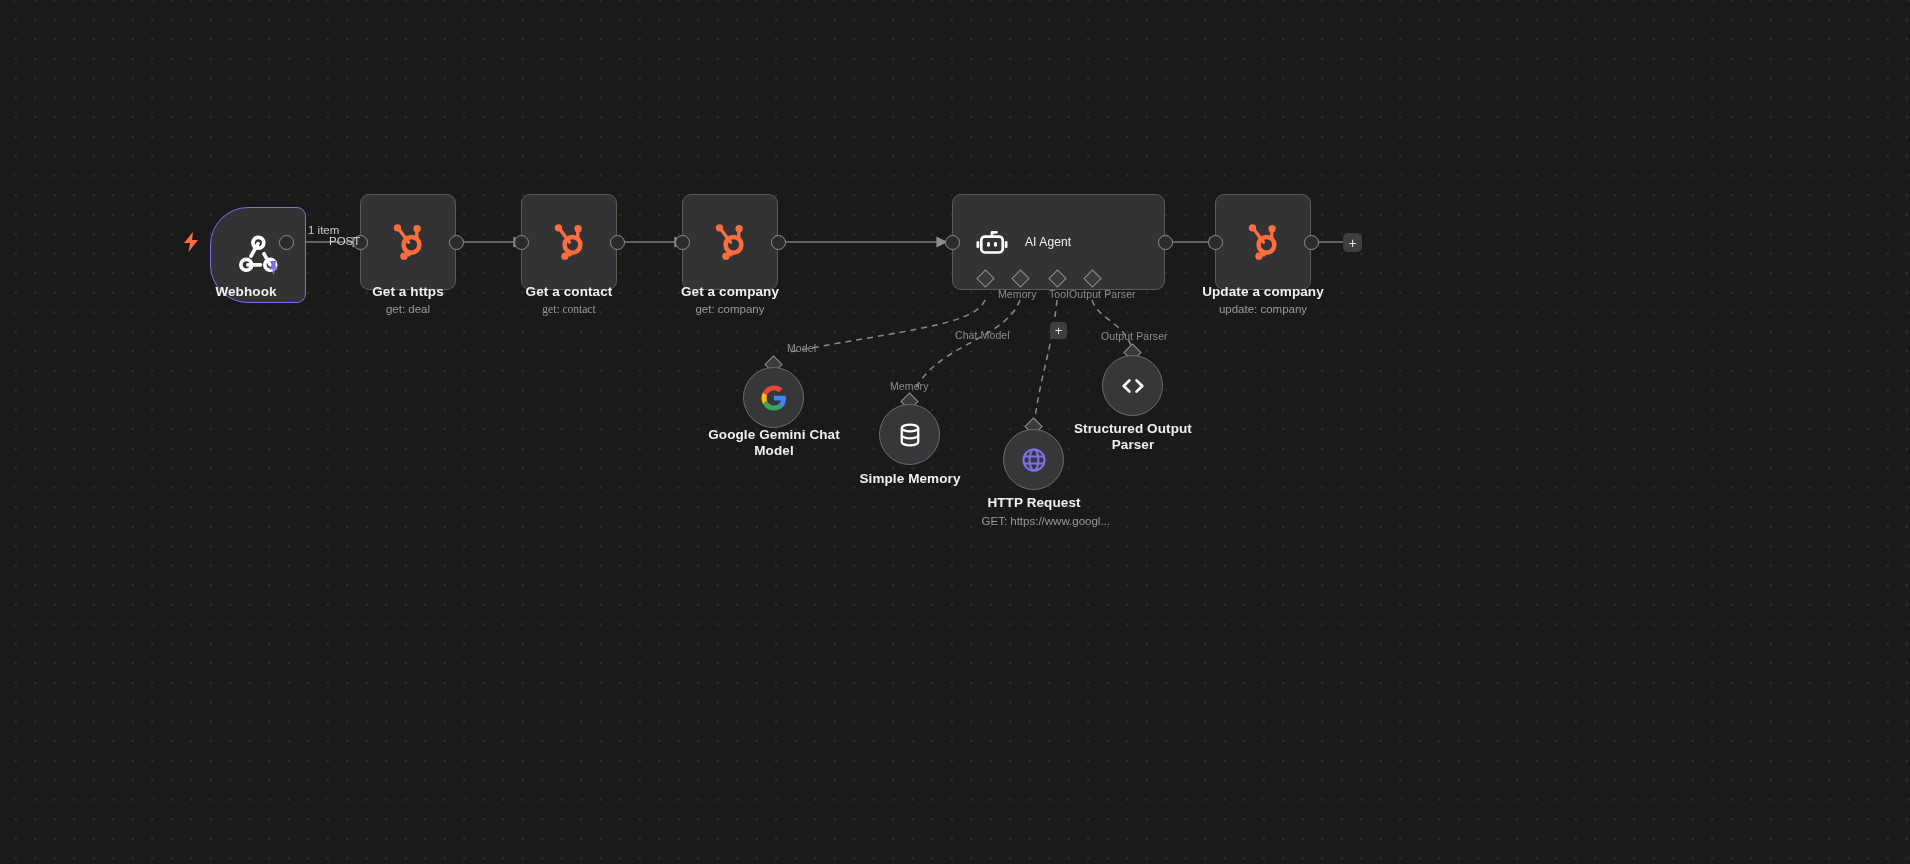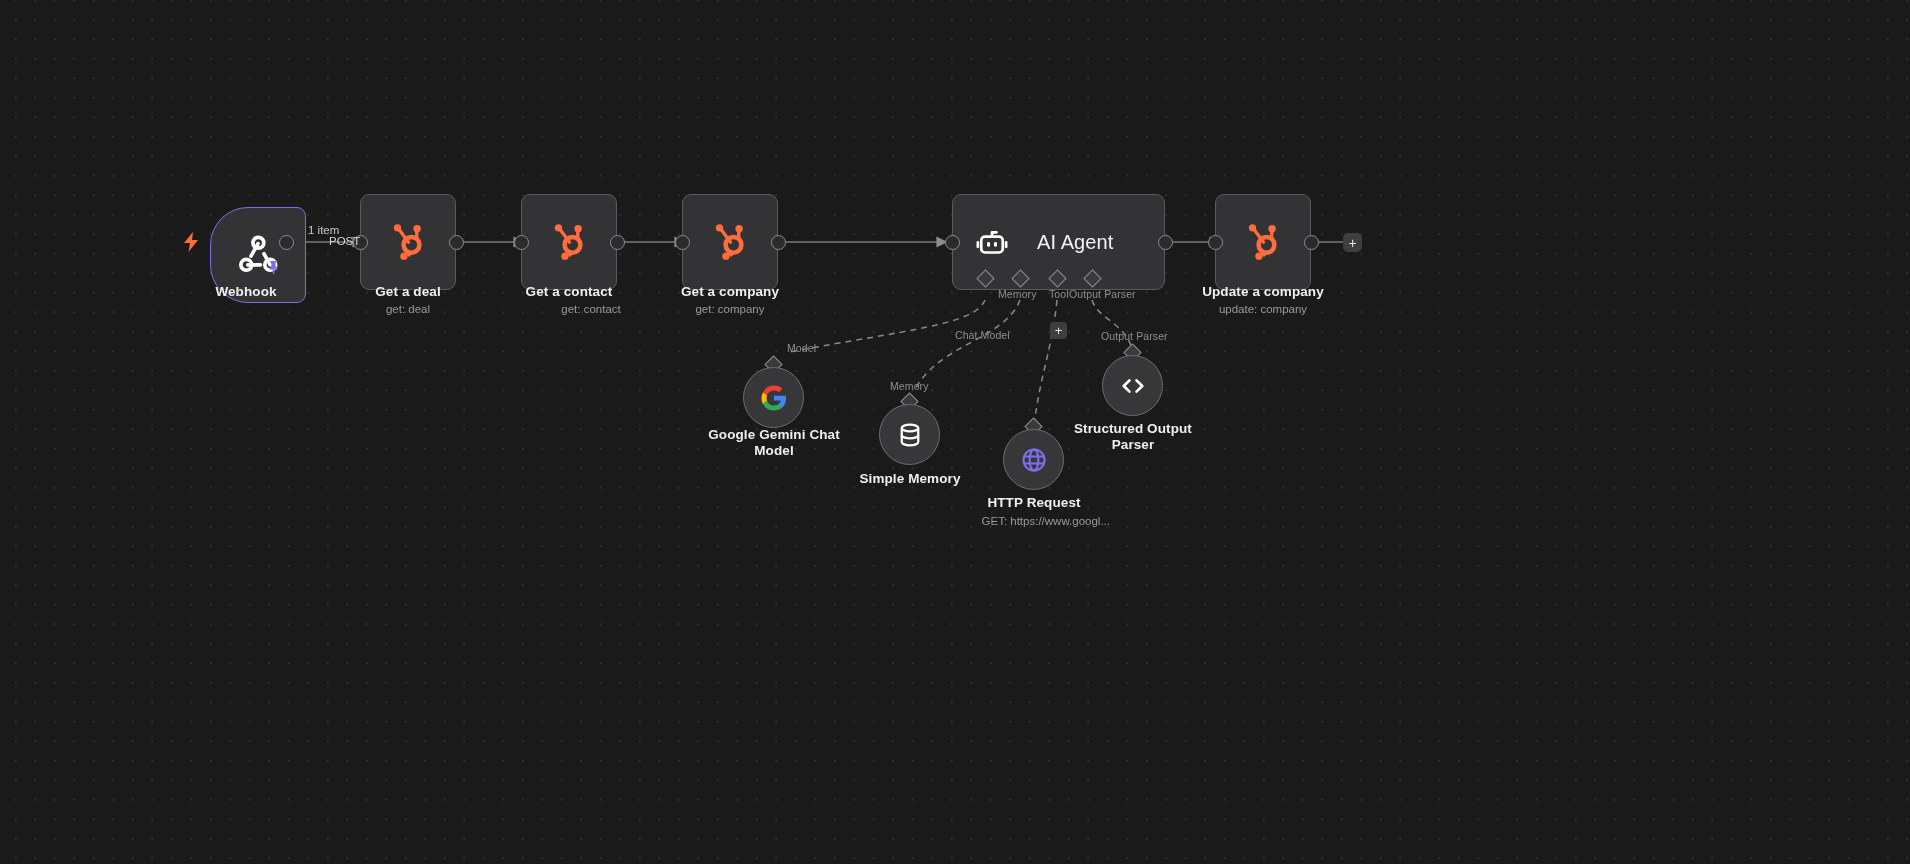--- a/index.html
+++ b/index.html
@@ -33,21 +33,21 @@
     border-color:#7d6fe8;
   }
   .node.wide {
     width:213px;
     justify-content:flex-start;
     padding-left:22px;
   }
   .node .nicon { width:42px; height:42px; display:block; }
   .node.wide .nicon { width:34px; height:34px; }
   .agent-title {
-    color:#f2f2f2; font-size:20px; margin-left:28px; letter-spacing:.1px;
+    color:#f2f2f2; font-size:12px; margin-left:16px; letter-spacing:.1px;
   }
 
   
   .cap {
     position:absolute; text-align:center;
     color:#f0f0f0; font-size:13.5px; font-weight:600;
     letter-spacing:.1px; line-height:16px;
     white-space:nowrap;
   }
   .sub {
@@ -158,40 +158,40 @@
         <path d="M12.6 19.4 L10.4 16.6"></path>
       </g>
       <circle cx="6" cy="3.9" r="2.1" fill="#ff6d3f"></circle>
       <circle cx="17.2" cy="4.4" r="2.1" fill="#ff6d3f"></circle>
       <circle cx="9.7" cy="20.1" r="2.1" fill="#ff6d3f"></circle>
       <circle cx="14" cy="13.6" r="4.5" fill="none" stroke="#ff6d3f" stroke-width="2.6"></circle>
     </svg>
   </div>
   <div class="ep" style="left:353px; top:235px;"></div>
   <div class="ep" style="left:449px; top:235px;"></div>
-  <div class="cap" style="left:332px; top:284px; width:152px;">Get a deal</div>
+  <div class="cap" style="left:332px; top:284px; width:152px;">Get a https</div>
   <div class="sub" style="left:332px; top:302px; width:152px;">get: deal</div>
 
   <div class="node" style="left:521px; top:194px;">
     <svg class="nicon" viewBox="0 0 24 24">
       <g fill="none" stroke="#ff6d3f" stroke-width="1.9" stroke-linecap="round">
         <path d="M6.6 4.4 L12.3 12.1"></path>
         <path d="M17 5.2 V9.4"></path>
         <path d="M12.6 19.4 L10.4 16.6"></path>
       </g>
       <circle cx="6" cy="3.9" r="2.1" fill="#ff6d3f"></circle>
       <circle cx="17.2" cy="4.4" r="2.1" fill="#ff6d3f"></circle>
       <circle cx="9.7" cy="20.1" r="2.1" fill="#ff6d3f"></circle>
       <circle cx="14" cy="13.6" r="4.5" fill="none" stroke="#ff6d3f" stroke-width="2.6"></circle>
     </svg>
   </div>
   <div class="ep" style="left:514px; top:235px;"></div>
   <div class="ep" style="left:610px; top:235px;"></div>
   <div class="cap" style="left:493px; top:284px; width:152px;">Get a contact</div>
-  <div class="sub" style="left:515px; top:302px; width:152px;">get: contact</div>
+  <div class="sub" style="left:493px; top:302px; width:152px;font-family:Liberation Serif, serif;">get: contact</div>
 
   <div class="node" style="left:682px; top:194px;">
     <svg class="nicon" viewBox="0 0 24 24">
       <g fill="none" stroke="#ff6d3f" stroke-width="1.9" stroke-linecap="round">
         <path d="M6.6 4.4 L12.3 12.1"></path>
         <path d="M17 5.2 V9.4"></path>
         <path d="M12.6 19.4 L10.4 16.6"></path>
       </g>
       <circle cx="6" cy="3.9" r="2.1" fill="#ff6d3f"></circle>
       <circle cx="17.2" cy="4.4" r="2.1" fill="#ff6d3f"></circle>

